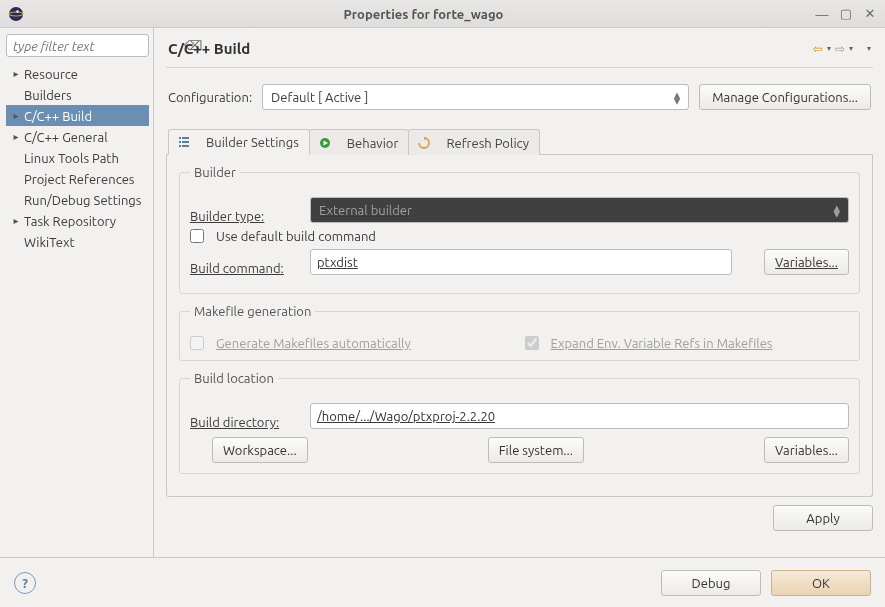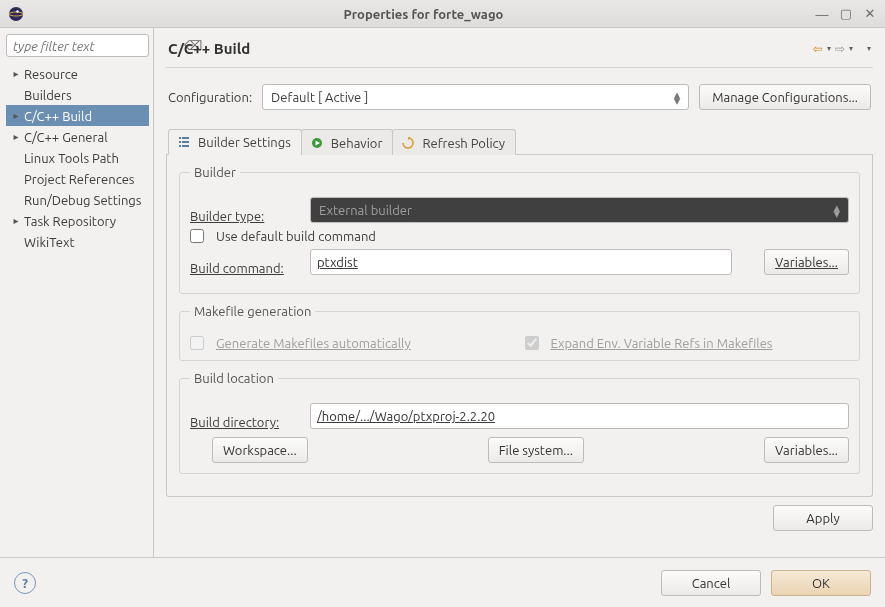--- a/index.html
+++ b/index.html
@@ -42,21 +42,21 @@
 .config-row label { }
 .select { flex:1; position:relative;}
 .select-box { border:1px solid #bdbcbb; border-radius:3px; background:#fff; height:26px; display:flex; align-items:center; padding:0 8px;}
 .select-box .spin { margin-left:auto; color:#777; display:flex; flex-direction:column; line-height:6px; font-size:8px;}
 button.std, .std-btn { border:1px solid #bdbcbb; border-radius:3px; background:linear-gradient(#fbfbfa,#eceae9); padding:4px 12px; height:26px; color:#333; cursor:default; white-space:nowrap;}
 button.std.small { padding:4px 10px;margin-left:22px; }
 button.primary { background:linear-gradient(#f5e9d7,#ead4b2); border-color:#c9b48e;}
 
 
 .tabs { display:flex; border-bottom:1px solid #c9c8c7; padding-left:2px;}
-.tab { display:flex; align-items:center; gap:7px; padding:5px 10px 5px 8px; border:1px solid #c9c8c7; border-bottom:none; background:#eceae9; border-top-left-radius:3px; border-top-right-radius:3px; margin-right:-1px; position:relative; top:1px; color:#444; cursor:default;}
+.tab { display:flex; align-items:center; gap:15px; padding:5px 10px 5px 8px; border:1px solid #c9c8c7; border-bottom:none; background:#eceae9; border-top-left-radius:3px; border-top-right-radius:3px; margin-right:-1px; position:relative; top:1px; color:#444; cursor:default;}
 .tab.active { background:#f2f1f0; border-bottom:1px solid #f2f1f0;}
 .tab .ticon { width:14px; height:14px; display:inline-flex; align-items:center; justify-content:center;}
 .panel { border:1px solid #c9c8c7; border-top:none; border-bottom-left-radius:3px; border-bottom-right-radius:3px; padding:10px 12px 12px 12px; background:#f2f1f0;}
 
 fieldset.group { border:1px solid #d6d5d4; border-radius:3px; margin-bottom:10px; padding:10px 10px 10px 10px; background:#f2f1f0;}
 .group-title { color:#555; margin:-18px 0 8px 0; background:#f2f1f0; display:inline-block; padding:0 4px;}
 .frow { display:flex; align-items:flex-end; gap:10px; margin-bottom:8px;text-decoration:underline;}
 .frow label.fld { width:110px; }
 .frow label.fld2 { width:110px; }
 input.txt { flex:1; border:1px solid #bdbcbb; border-radius:3px; height:26px; padding:0 6px; background:#fff; color:#333;}
@@ -262,15 +262,15 @@
 
     <div class="bottom-actions">
       <button class="std" style="width:100px">Apply</button>
     </div>
 
   </div>
 </div>
 
 <div class="footer">
   <div class="help">?</div>
-  <button class="std">Cancel</button>
+  <button class="std">Debug</button>
   <button class="std primary">OK</button>
 </div>
 
 </body></html>

